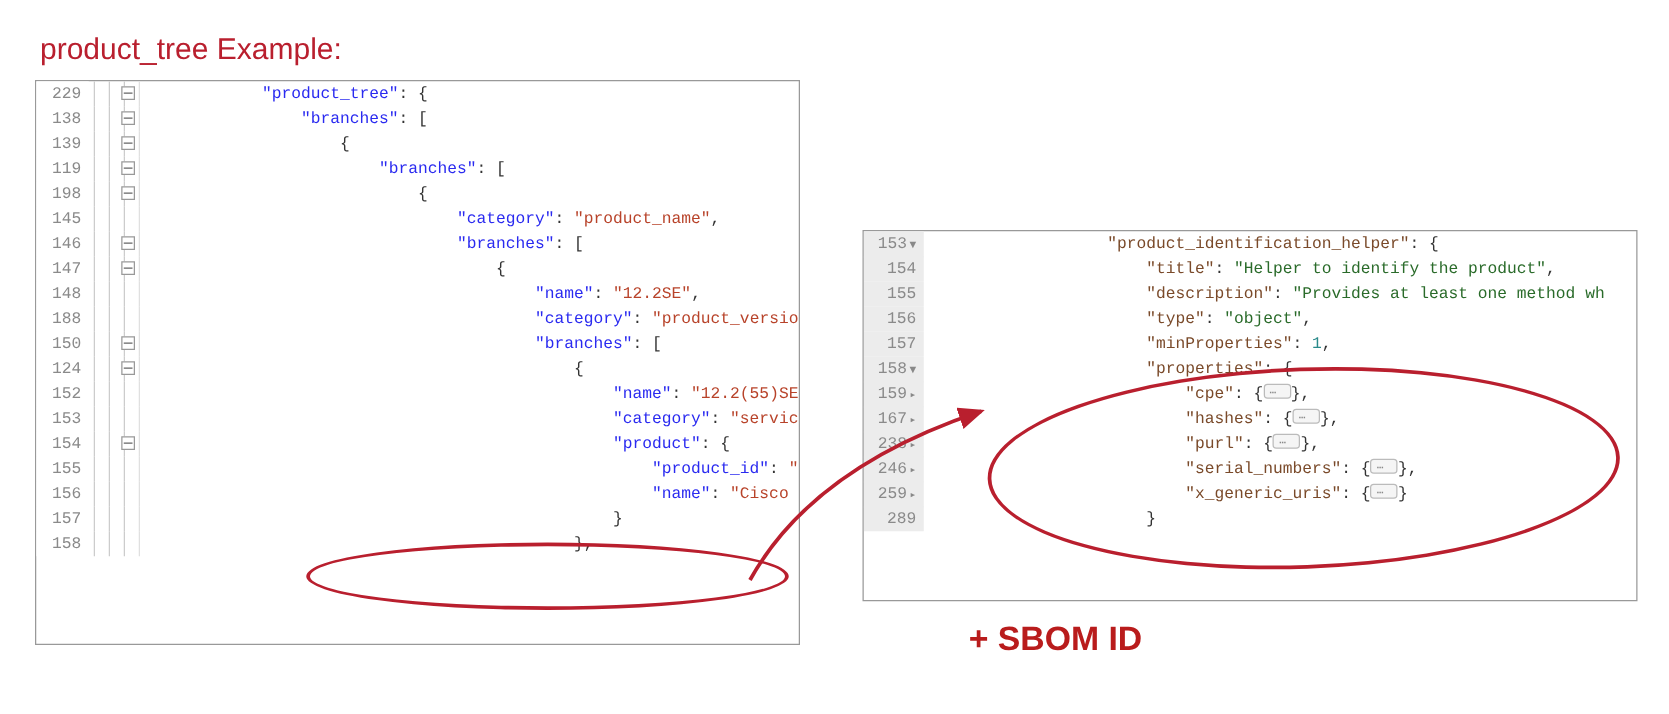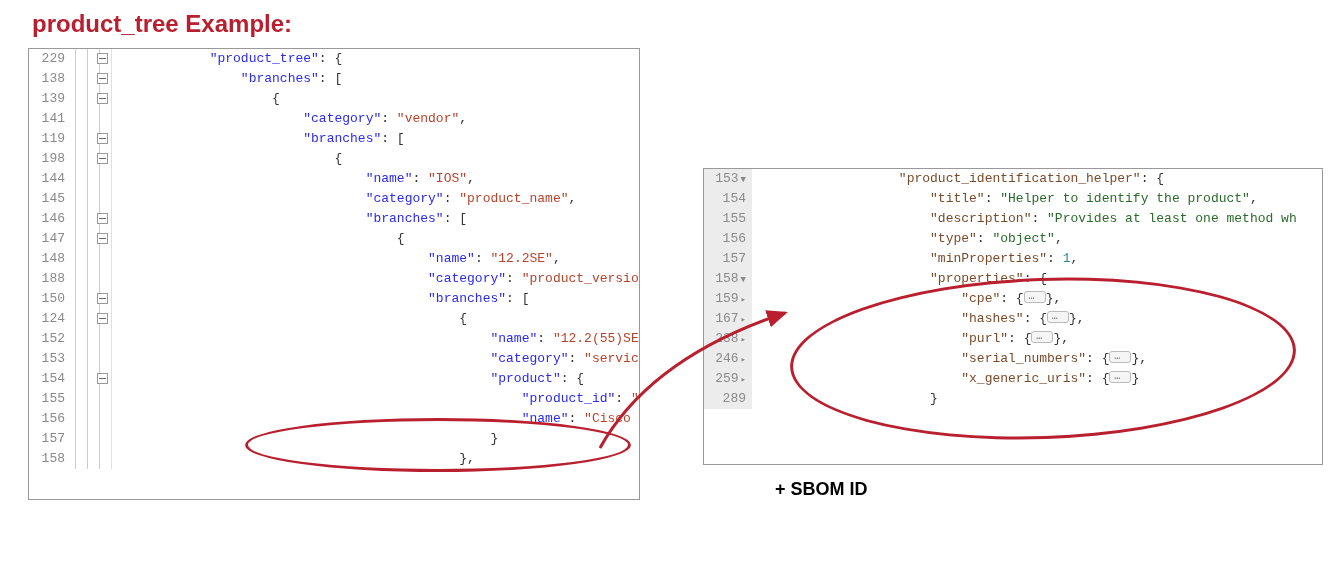--- a/index.html
+++ b/index.html
@@ -6,22 +6,22 @@
     margin: 0;
     padding: 10px;
     font-family: Arial, sans-serif;
     background: #fff;
     width: 1315px;
     position: relative;
   }
   .title {
     color: #B91F2E;
     font-size: 24px;
-    font-weight: bold;
-    margin: 0 0 10px 22px;
+    font-weight: normal;
+    margin: 16px 0 10px 22px;
   }
   .container {
     position: relative;
     width: 1315px;
     height: 520px;
   }
   .code-panel {
     position: absolute;
     border: 1px solid #999;
     background: #fff;
@@ -34,21 +34,20 @@
     left: 18px;
     top: 0;
     width: 610px;
     height: 450px;
   }
   .panel-right {
     left: 680px;
     top: 120px;
     width: 618px;
     height: 295px;
-    margin-left: 13px;
   }
   .code-row {
     display: flex;
     height: 20px;
     align-items: center;
     white-space: pre;
   }
   .ln {
     width: 36px;
     text-align: right;
@@ -148,41 +147,39 @@
   .arrow-svg {
     position: absolute;
     left: 570px;
     top: 250px;
     pointer-events: none;
   }
   .caption {
     position: absolute;
     left: 765px;
     top: 430px;
-    color: #000000;
-    font-size: 18px;
+    color: #b91c1c;
+    font-size: 27px;
     font-weight: bold;
     line-height: 1.3;
   }
 </style>
 </head>
 <body>
 
 <div class="title">product_tree Example:</div>
 
 <div class="container">
 
   <div class="code-panel panel-left" id="left-panel">
       <div class="code-row"><span class="ln">229</span><span class="gutter"><span class="vline" style="left:4px"></span><span class="vline" style="left:16px"></span><span class="vline" style="left:28px"></span><span class="fold minus" style="left:26px"></span></span><span class="code">            <span class="key">"product_tree"</span><span class="punc">: {</span></span></div>
       <div class="code-row"><span class="ln">138</span><span class="gutter"><span class="vline" style="left:4px"></span><span class="vline" style="left:16px"></span><span class="vline" style="left:28px"></span><span class="fold minus" style="left:26px"></span></span><span class="code">                <span class="key">"branches"</span><span class="punc">: [</span></span></div>
       <div class="code-row"><span class="ln">139</span><span class="gutter"><span class="vline" style="left:4px"></span><span class="vline" style="left:16px"></span><span class="vline" style="left:28px"></span><span class="fold minus" style="left:26px"></span></span><span class="code">                    <span class="punc">{</span></span></div>
-      <div class="code-row"><span class="ln">141</span><span class="gutter"><span class="vline" style="left:4px"></span><span class="vline" style="left:16px"></span><span class="vline" style="left:28px"></span></span><span class="code">                        <span class="key">"category"</span><span class="punc">: </span><span class="str">"vendor"</span><span class="punc">,</span></span></div>
       <div class="code-row"><span class="ln">119</span><span class="gutter"><span class="vline" style="left:4px"></span><span class="vline" style="left:16px"></span><span class="vline" style="left:28px"></span><span class="fold minus" style="left:26px"></span></span><span class="code">                        <span class="key">"branches"</span><span class="punc">: [</span></span></div>
       <div class="code-row"><span class="ln">198</span><span class="gutter"><span class="vline" style="left:4px"></span><span class="vline" style="left:16px"></span><span class="vline" style="left:28px"></span><span class="fold minus" style="left:26px"></span></span><span class="code">                            <span class="punc">{</span></span></div>
-      <div class="code-row"><span class="ln">144</span><span class="gutter"><span class="vline" style="left:4px"></span><span class="vline" style="left:16px"></span><span class="vline" style="left:28px"></span></span><span class="code">                                <span class="key">"name"</span><span class="punc">: </span><span class="str">"IOS"</span><span class="punc">,</span></span></div>
       <div class="code-row"><span class="ln">145</span><span class="gutter"><span class="vline" style="left:4px"></span><span class="vline" style="left:16px"></span><span class="vline" style="left:28px"></span></span><span class="code">                                <span class="key">"category"</span><span class="punc">: </span><span class="str">"product_name"</span><span class="punc">,</span></span></div>
       <div class="code-row"><span class="ln">146</span><span class="gutter"><span class="vline" style="left:4px"></span><span class="vline" style="left:16px"></span><span class="vline" style="left:28px"></span><span class="fold minus" style="left:26px"></span></span><span class="code">                                <span class="key">"branches"</span><span class="punc">: [</span></span></div>
       <div class="code-row"><span class="ln">147</span><span class="gutter"><span class="vline" style="left:4px"></span><span class="vline" style="left:16px"></span><span class="vline" style="left:28px"></span><span class="fold minus" style="left:26px"></span></span><span class="code">                                    <span class="punc">{</span></span></div>
       <div class="code-row"><span class="ln">148</span><span class="gutter"><span class="vline" style="left:4px"></span><span class="vline" style="left:16px"></span><span class="vline" style="left:28px"></span></span><span class="code">                                        <span class="key">"name"</span><span class="punc">: </span><span class="str">"12.2SE"</span><span class="punc">,</span></span></div>
       <div class="code-row"><span class="ln">188</span><span class="gutter"><span class="vline" style="left:4px"></span><span class="vline" style="left:16px"></span><span class="vline" style="left:28px"></span></span><span class="code">                                        <span class="key">"category"</span><span class="punc">: </span><span class="str">"product_version"</span></span></div>
       <div class="code-row"><span class="ln">150</span><span class="gutter"><span class="vline" style="left:4px"></span><span class="vline" style="left:16px"></span><span class="vline" style="left:28px"></span><span class="fold minus" style="left:26px"></span></span><span class="code">                                        <span class="key">"branches"</span><span class="punc">: [</span></span></div>
       <div class="code-row"><span class="ln">124</span><span class="gutter"><span class="vline" style="left:4px"></span><span class="vline" style="left:16px"></span><span class="vline" style="left:28px"></span><span class="fold minus" style="left:26px"></span></span><span class="code">                                            <span class="punc">{</span></span></div>
       <div class="code-row"><span class="ln">152</span><span class="gutter"><span class="vline" style="left:4px"></span><span class="vline" style="left:16px"></span><span class="vline" style="left:28px"></span></span><span class="code">                                                <span class="key">"name"</span><span class="punc">: </span><span class="str">"12.2(55)SE"</span></span></div>
       <div class="code-row"><span class="ln">153</span><span class="gutter"><span class="vline" style="left:4px"></span><span class="vline" style="left:16px"></span><span class="vline" style="left:28px"></span></span><span class="code">                                                <span class="key">"category"</span><span class="punc">: </span><span class="str">"service_pack"</span></span></div>
       <div class="code-row"><span class="ln">154</span><span class="gutter"><span class="vline" style="left:4px"></span><span class="vline" style="left:16px"></span><span class="vline" style="left:28px"></span><span class="fold minus" style="left:26px"></span></span><span class="code">                                                <span class="key">"product"</span><span class="punc">: {</span></span></div>

